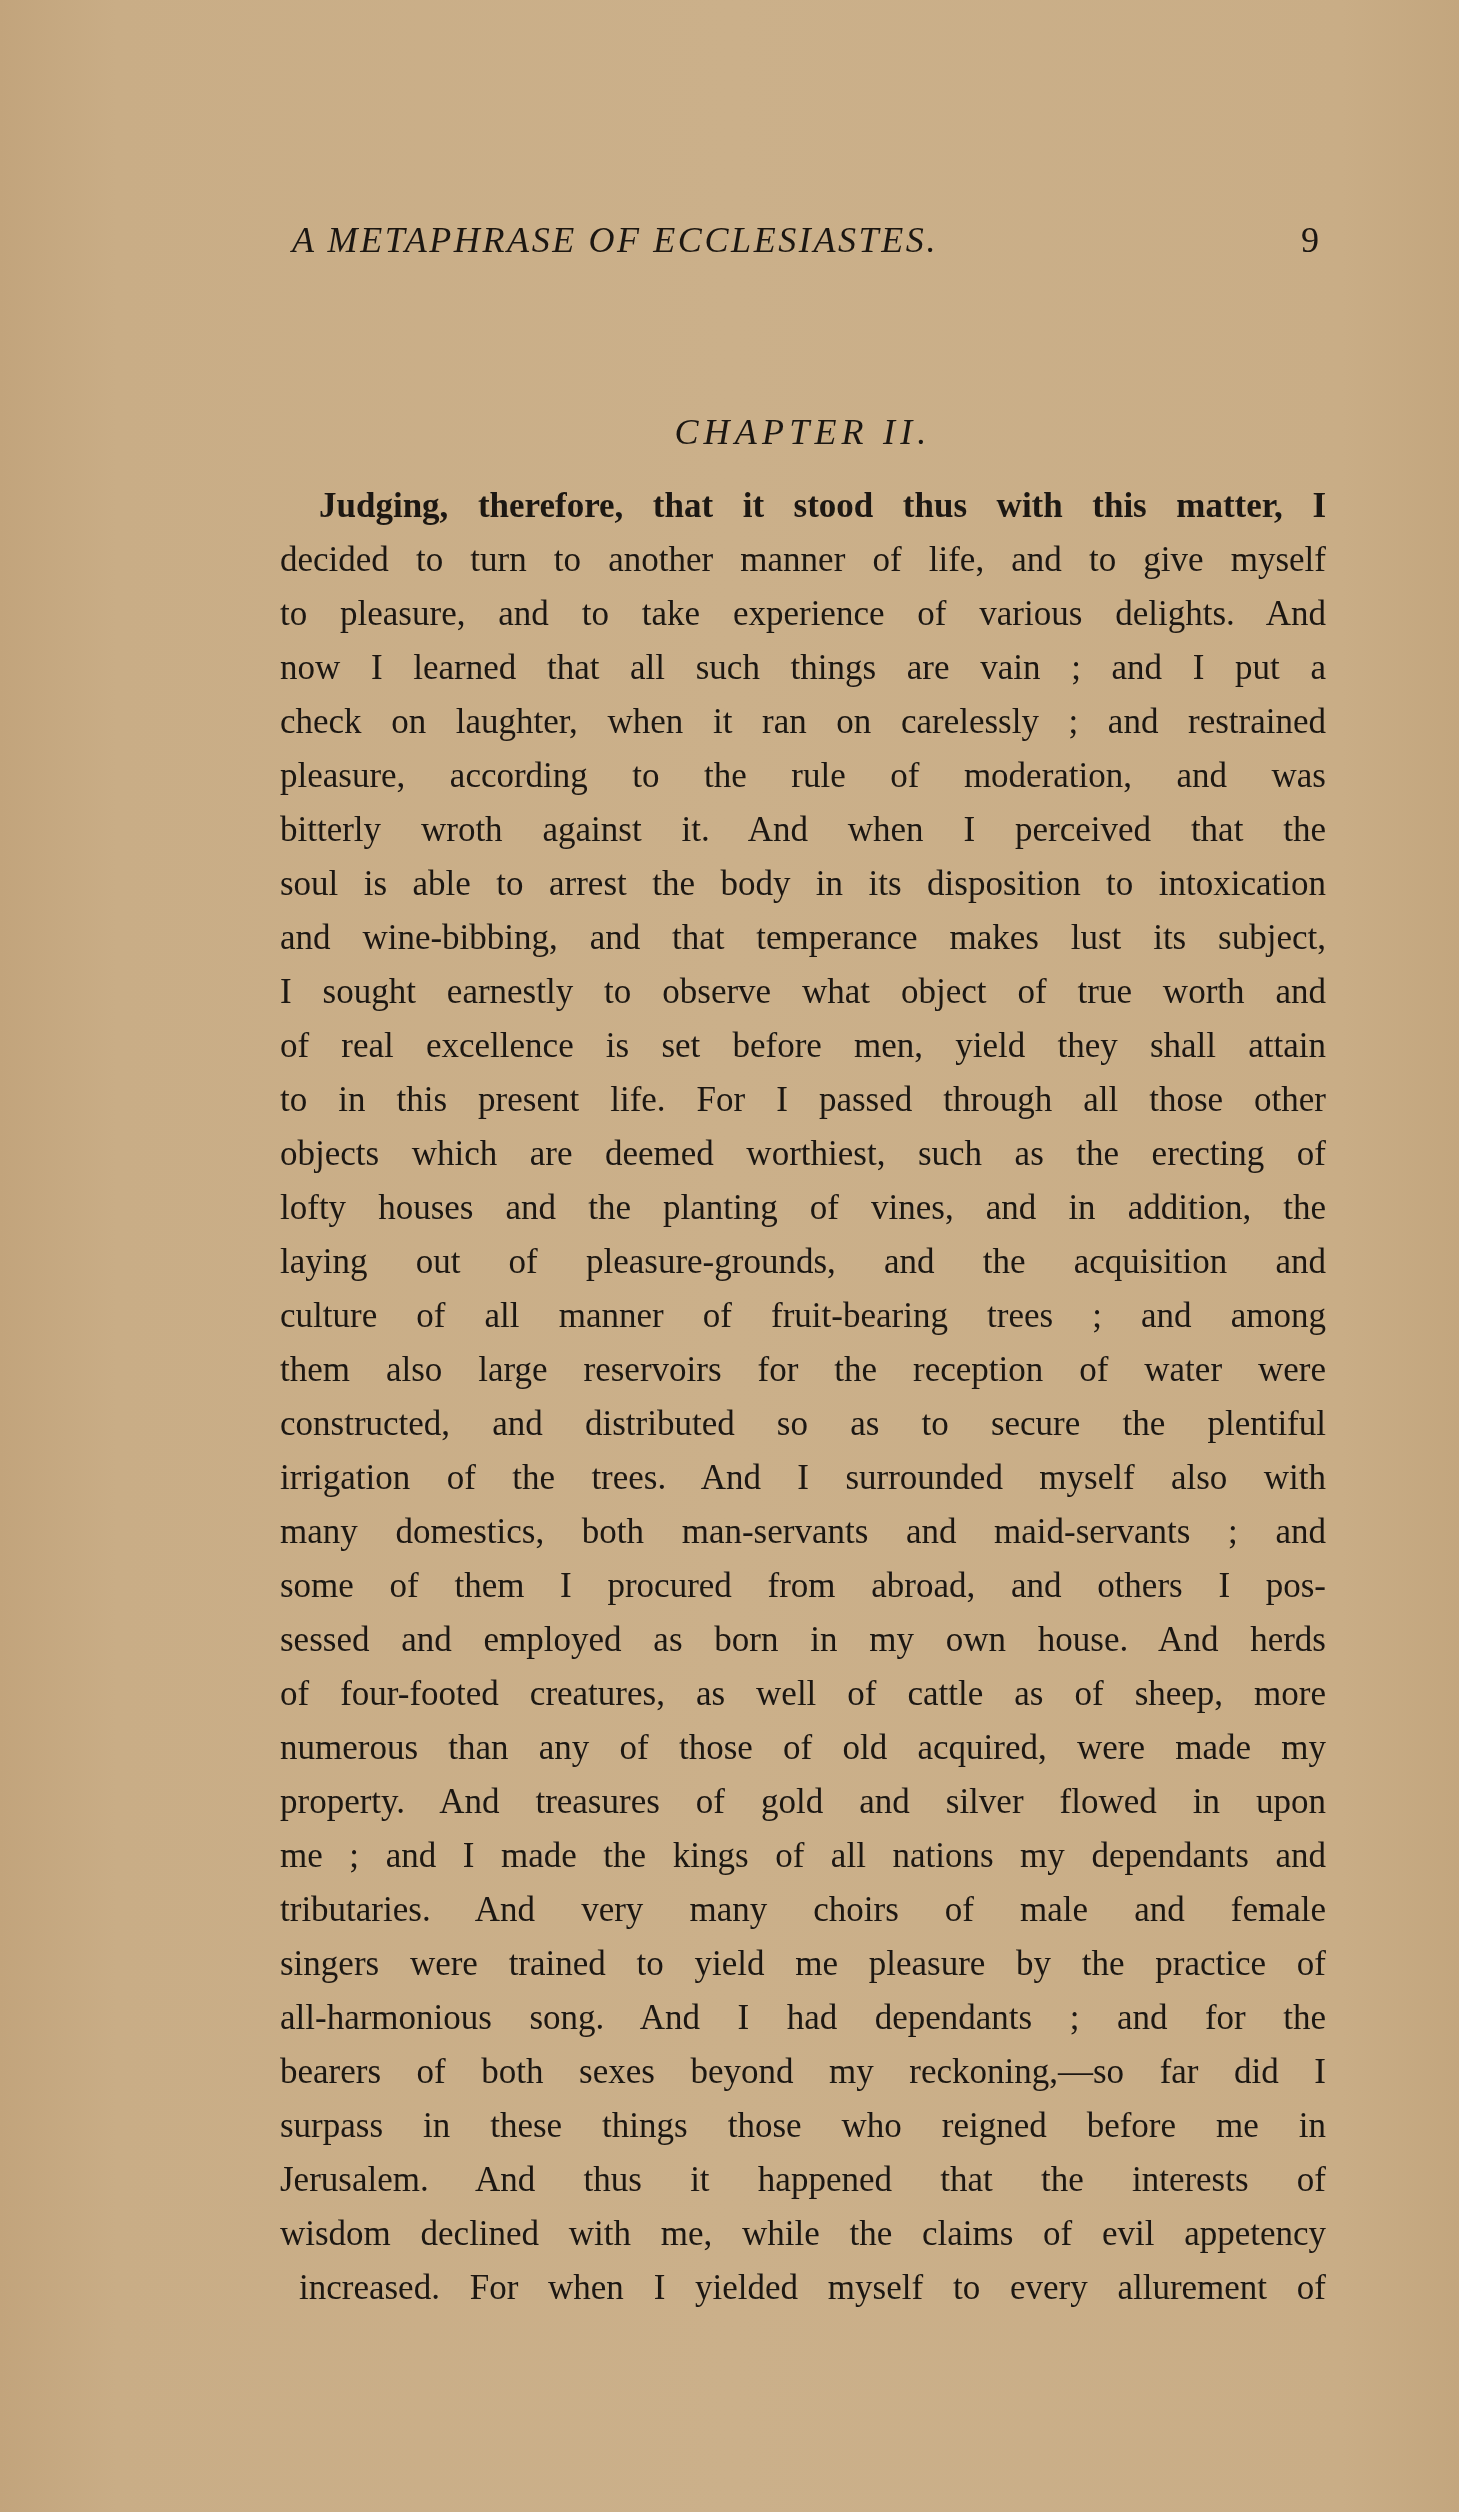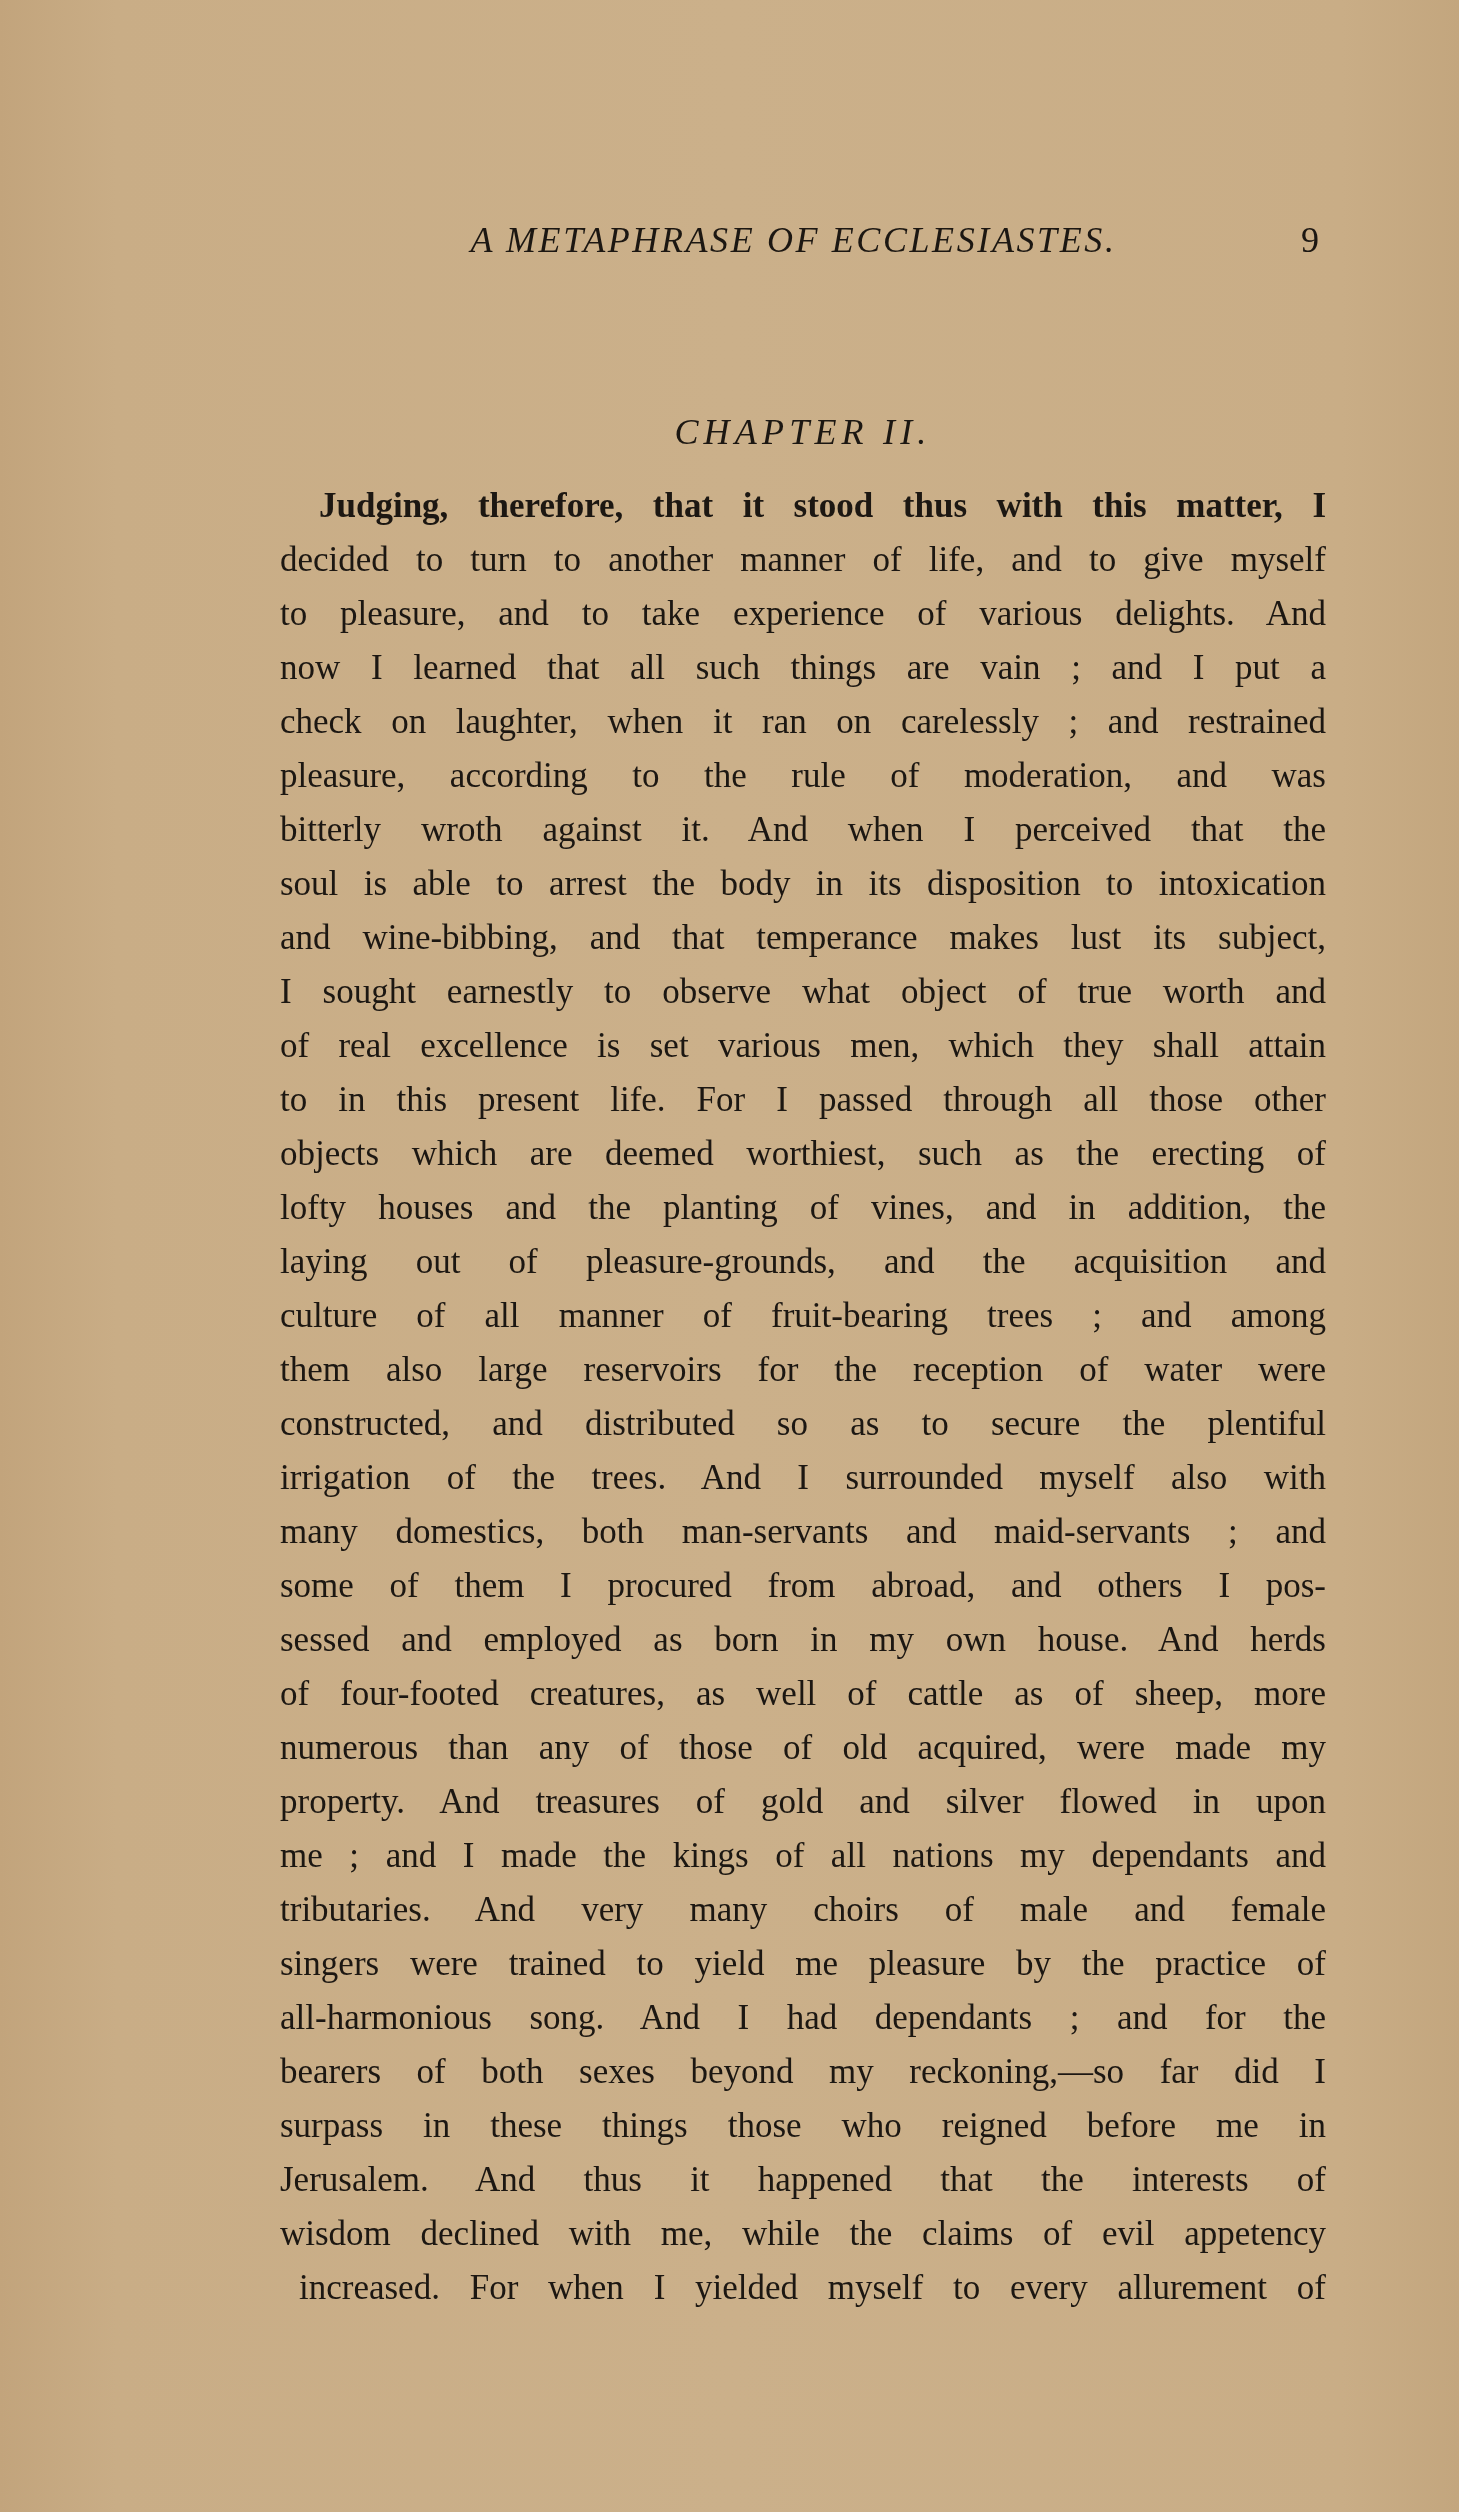--- a/index.html
+++ b/index.html
@@ -19,23 +19,23 @@
   }
   .running-head {
     position: absolute;
     top: 214px;
     left: 280px;
     width: 1046px;
     height: 52px;
   }
   .running-title {
     position: absolute;
-    left: 0;
+    left: 12px;
     width: 1027px;
-    text-align: center;
+    text-align: left;
     font-style: italic;
     font-size: 36px;
     letter-spacing: 2.6px;
     line-height: 52px;
   }
   .page-number {
     position: absolute;
     right: 7px;
     font-size: 36px;
     line-height: 52px;
@@ -85,21 +85,21 @@
     <span class="line indent">Judging, therefore, that it stood thus with this matter, I</span>
     <span class="line">decided to turn to another manner of life, and to give myself</span>
     <span class="line">to pleasure, and to take experience of various delights. And</span>
     <span class="line">now I learned that all such things are vain ; and I put a</span>
     <span class="line">check on laughter, when it ran on carelessly ; and restrained</span>
     <span class="line">pleasure, according to the rule of moderation, and was</span>
     <span class="line">bitterly wroth against it. And when I perceived that the</span>
     <span class="line">soul is able to arrest the body in its disposition to intoxication</span>
     <span class="line">and wine-bibbing, and that temperance makes lust its subject,</span>
     <span class="line">I sought earnestly to observe what object of true worth and</span>
-    <span class="line">of real excellence is set various men, which they shall attain</span>
+    <span class="line">of real excellence is set before men, yield they shall attain</span>
     <span class="line">to in this present life. For I passed through all those other</span>
     <span class="line">objects which are deemed worthiest, such as the erecting of</span>
     <span class="line">lofty houses and the planting of vines, and in addition, the</span>
     <span class="line">laying out of pleasure-grounds, and the acquisition and</span>
     <span class="line">culture of all manner of fruit-bearing trees ; and among</span>
     <span class="line">them also large reservoirs for the reception of water were</span>
     <span class="line">constructed, and distributed so as to secure the plentiful</span>
     <span class="line">irrigation of the trees. And I surrounded myself also with</span>
     <span class="line">many domestics, both man-servants and maid-servants ; and</span>
     <span class="line">some of them I procured from abroad, and others I pos-</span>

